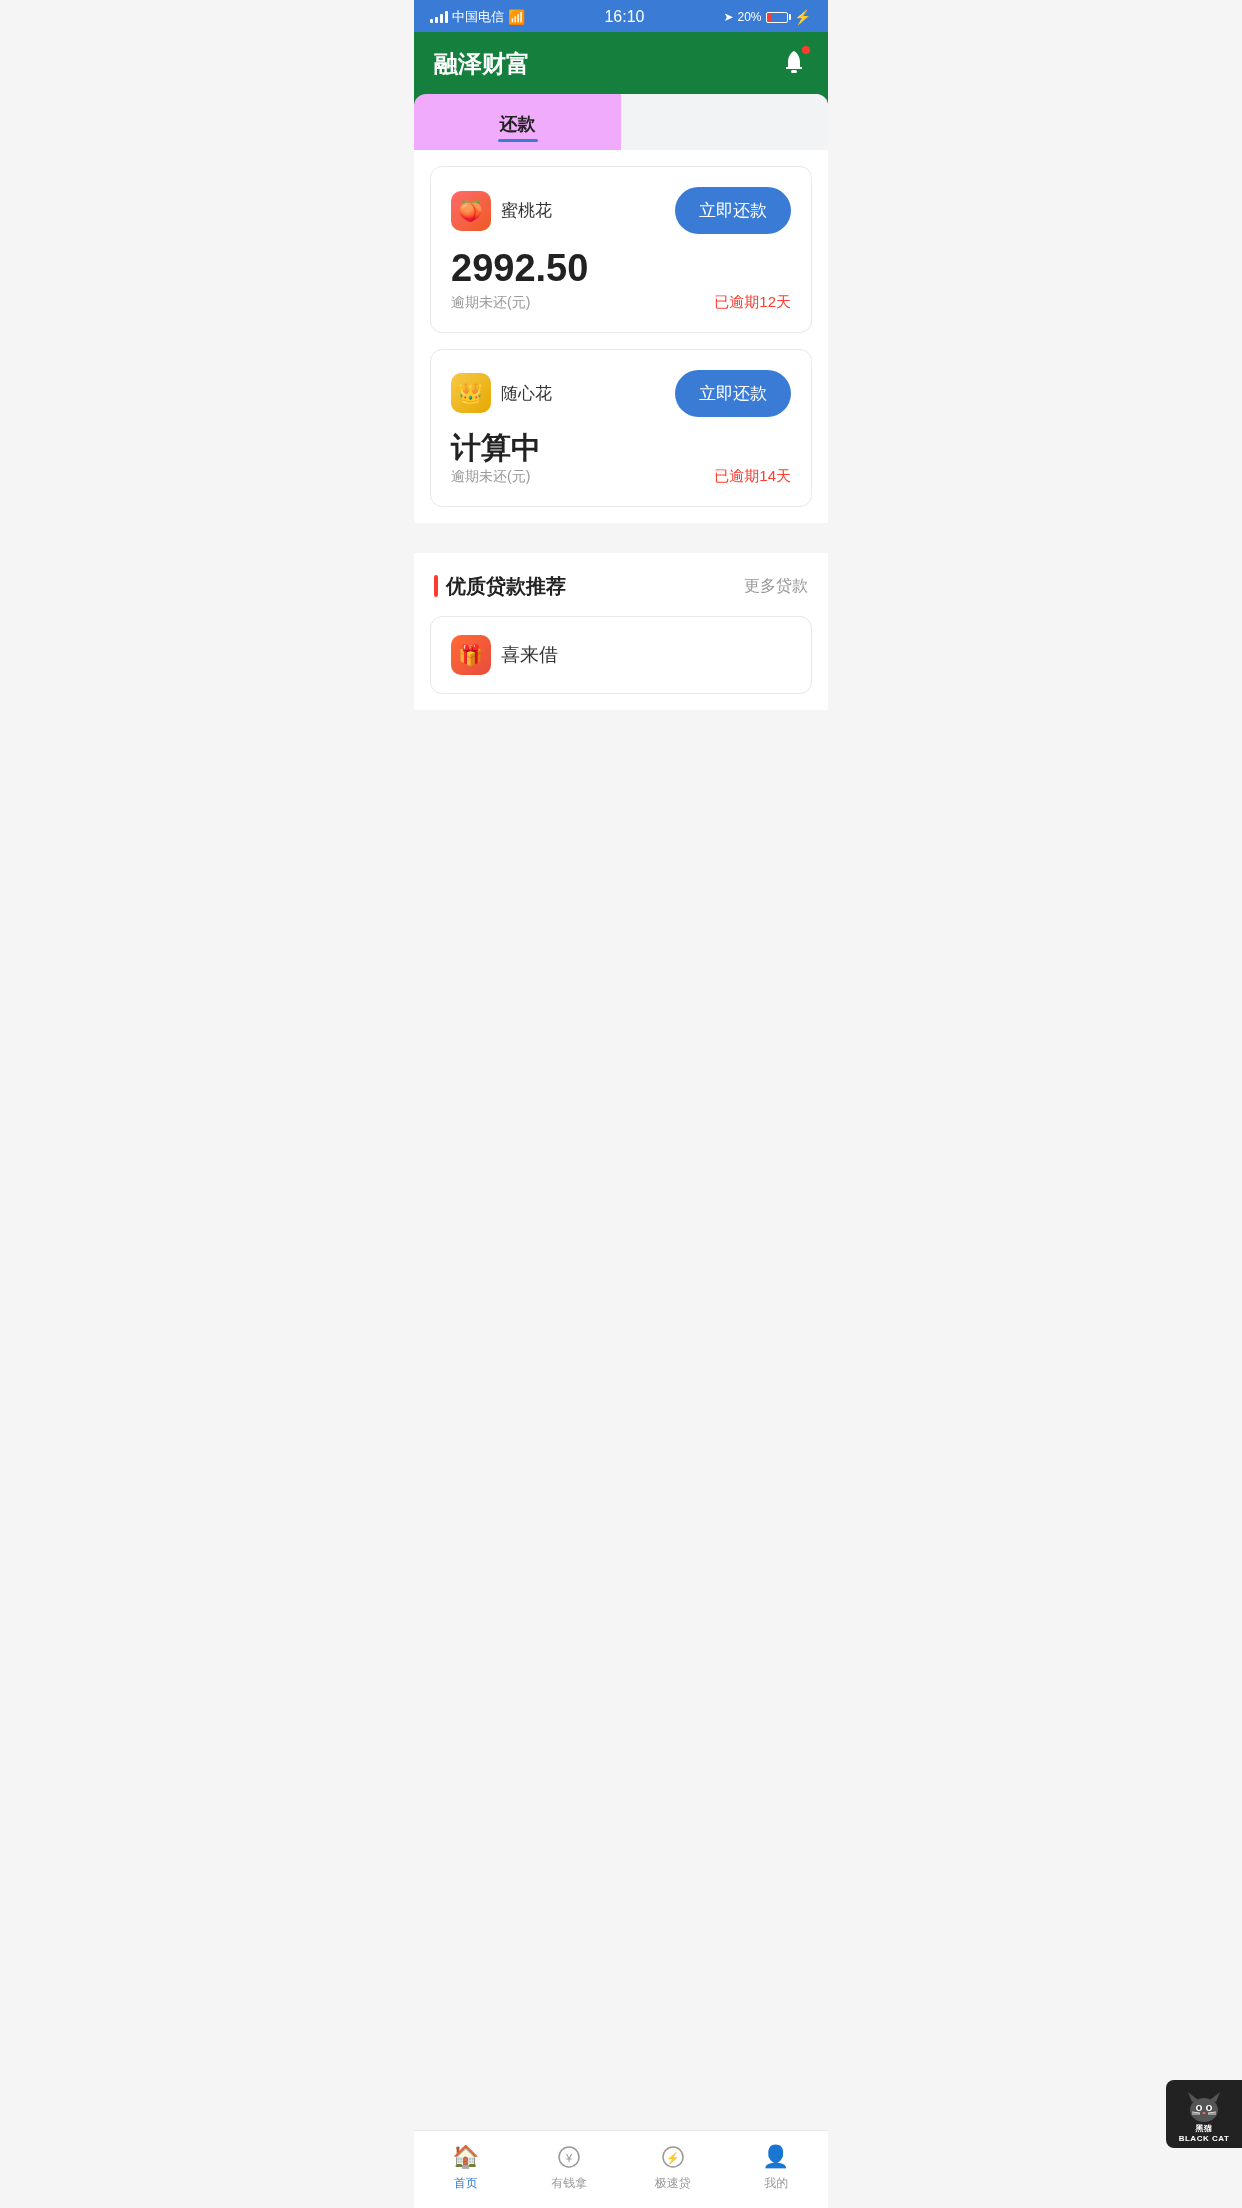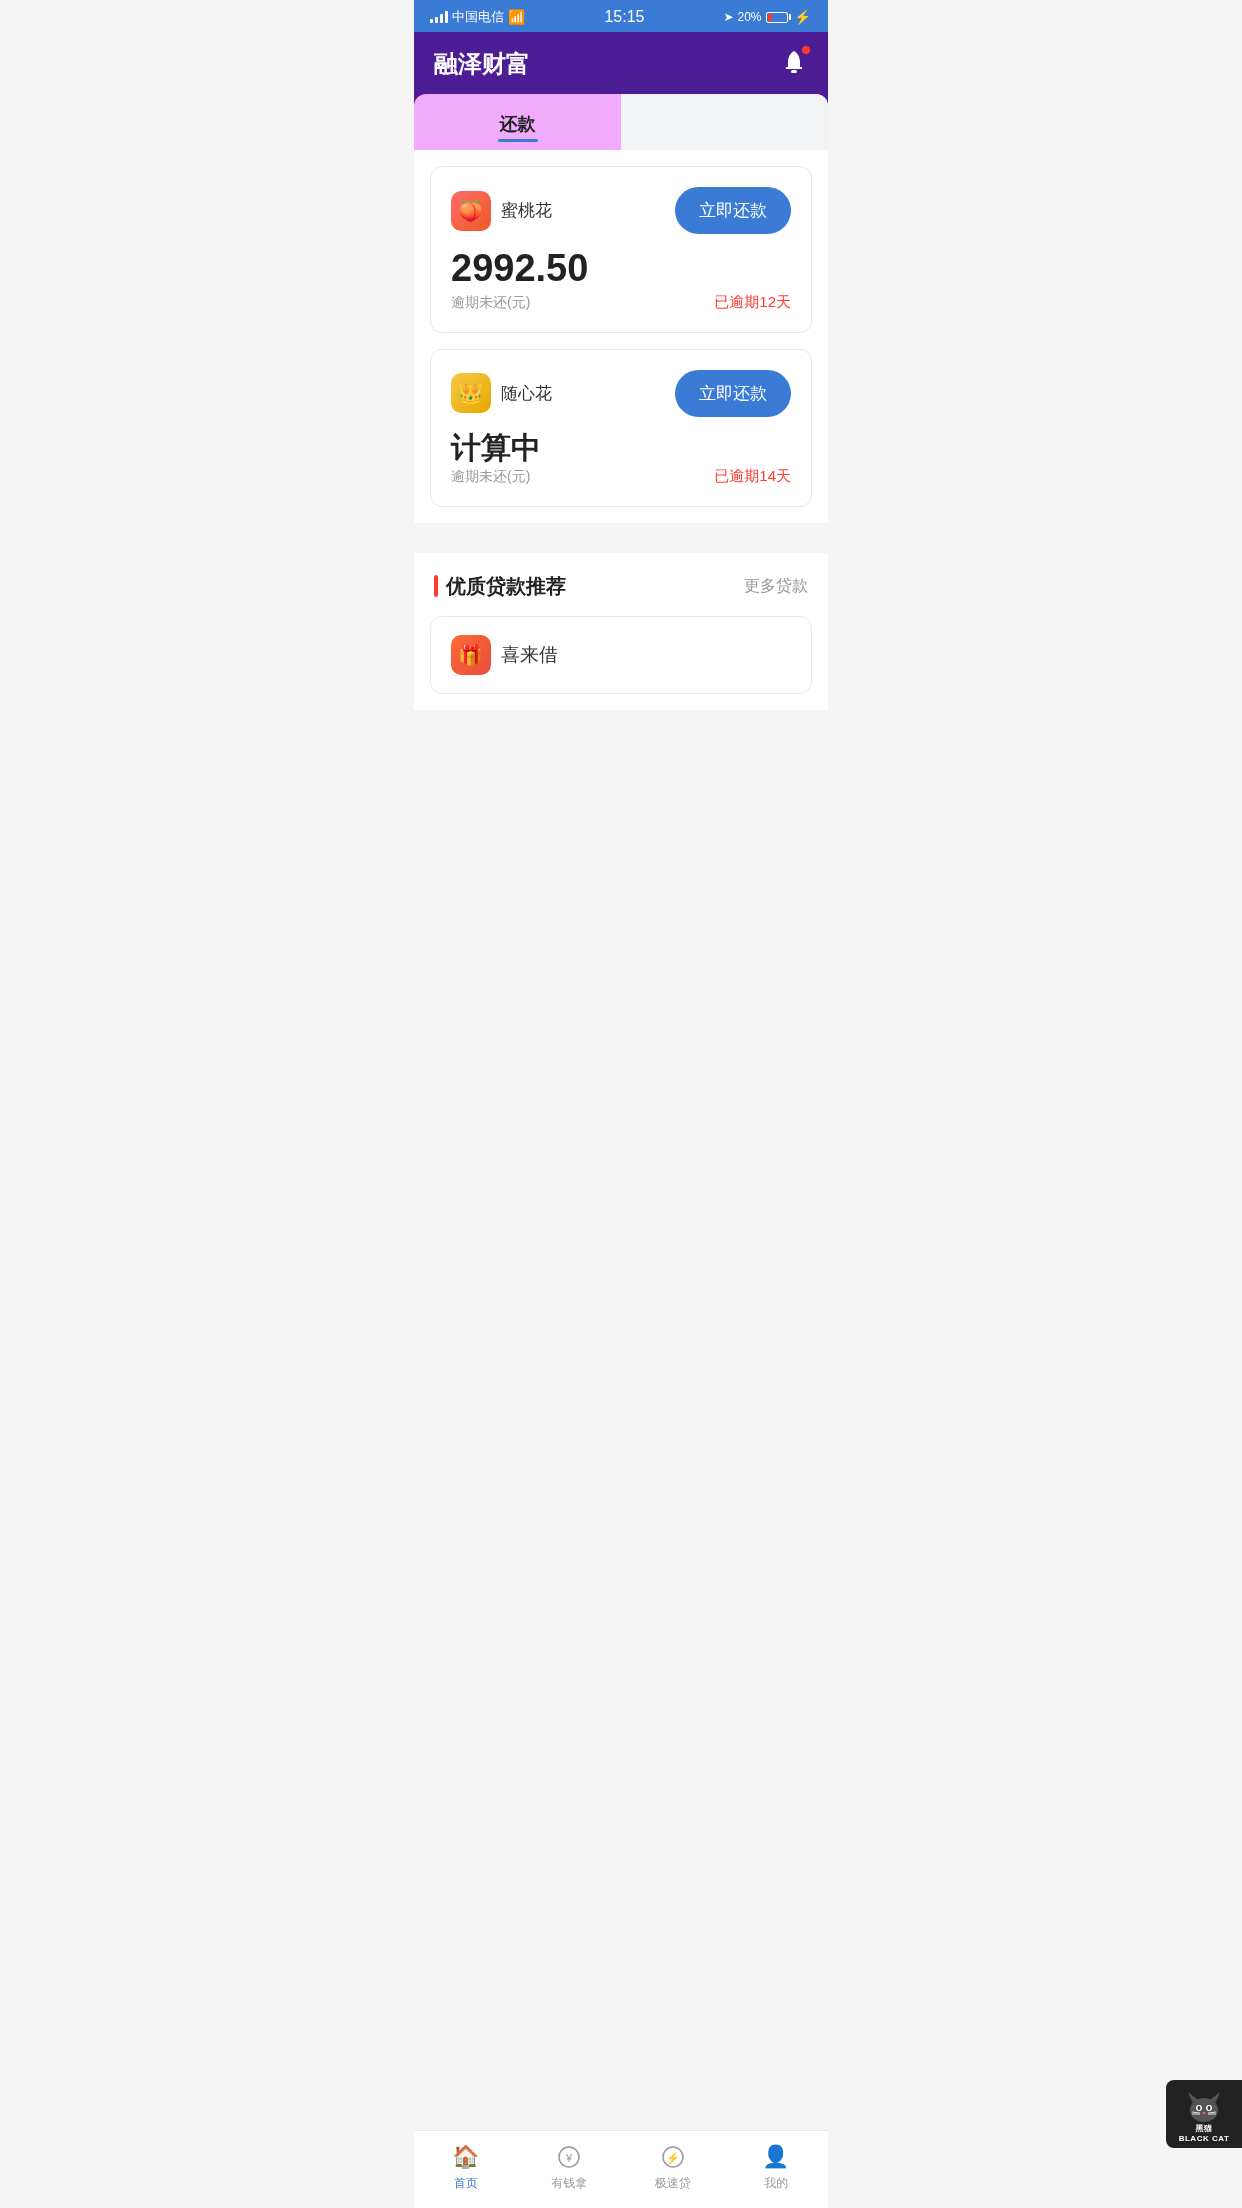--- a/index.html
+++ b/index.html
@@ -42,21 +42,21 @@
     .battery-fill {
       background: #ff3b30; width: 20%; height: 7px; margin: 0 1px;
       border-radius: 1px;
     }
     .battery-tip {
       width: 2px; height: 6px; background: white; border-radius: 0 1px 1px 0;
     }
 
     
     .header {
-      background: #4c1d95;
+      background: #15803d;
       padding: 16px 20px 24px;
       display: flex;
       justify-content: space-between;
       align-items: center;
     }
     .header-title {
       color: white;
       font-size: 24px;
       font-weight: bold;
     }
@@ -332,21 +332,21 @@
     <div class="status-left">
       <div class="signal-bars">
         <div class="signal-bar"></div>
         <div class="signal-bar"></div>
         <div class="signal-bar"></div>
         <div class="signal-bar"></div>
       </div>
       <span>中国电信</span>
       <span style="font-size:14px;">📶</span>
     </div>
-    <div class="status-center">15:15</div>
+    <div class="status-center">16:10</div>
     <div class="status-right">
       <span style="font-size:12px;">➤</span>
       <span>20%</span>
       <div class="battery-icon">
         <div class="battery-body">
           <div class="battery-fill" style="background:#ff3b30;"></div>
         </div>
         <div class="battery-tip"></div>
       </div>
       <span style="font-size:14px;">⚡</span>

